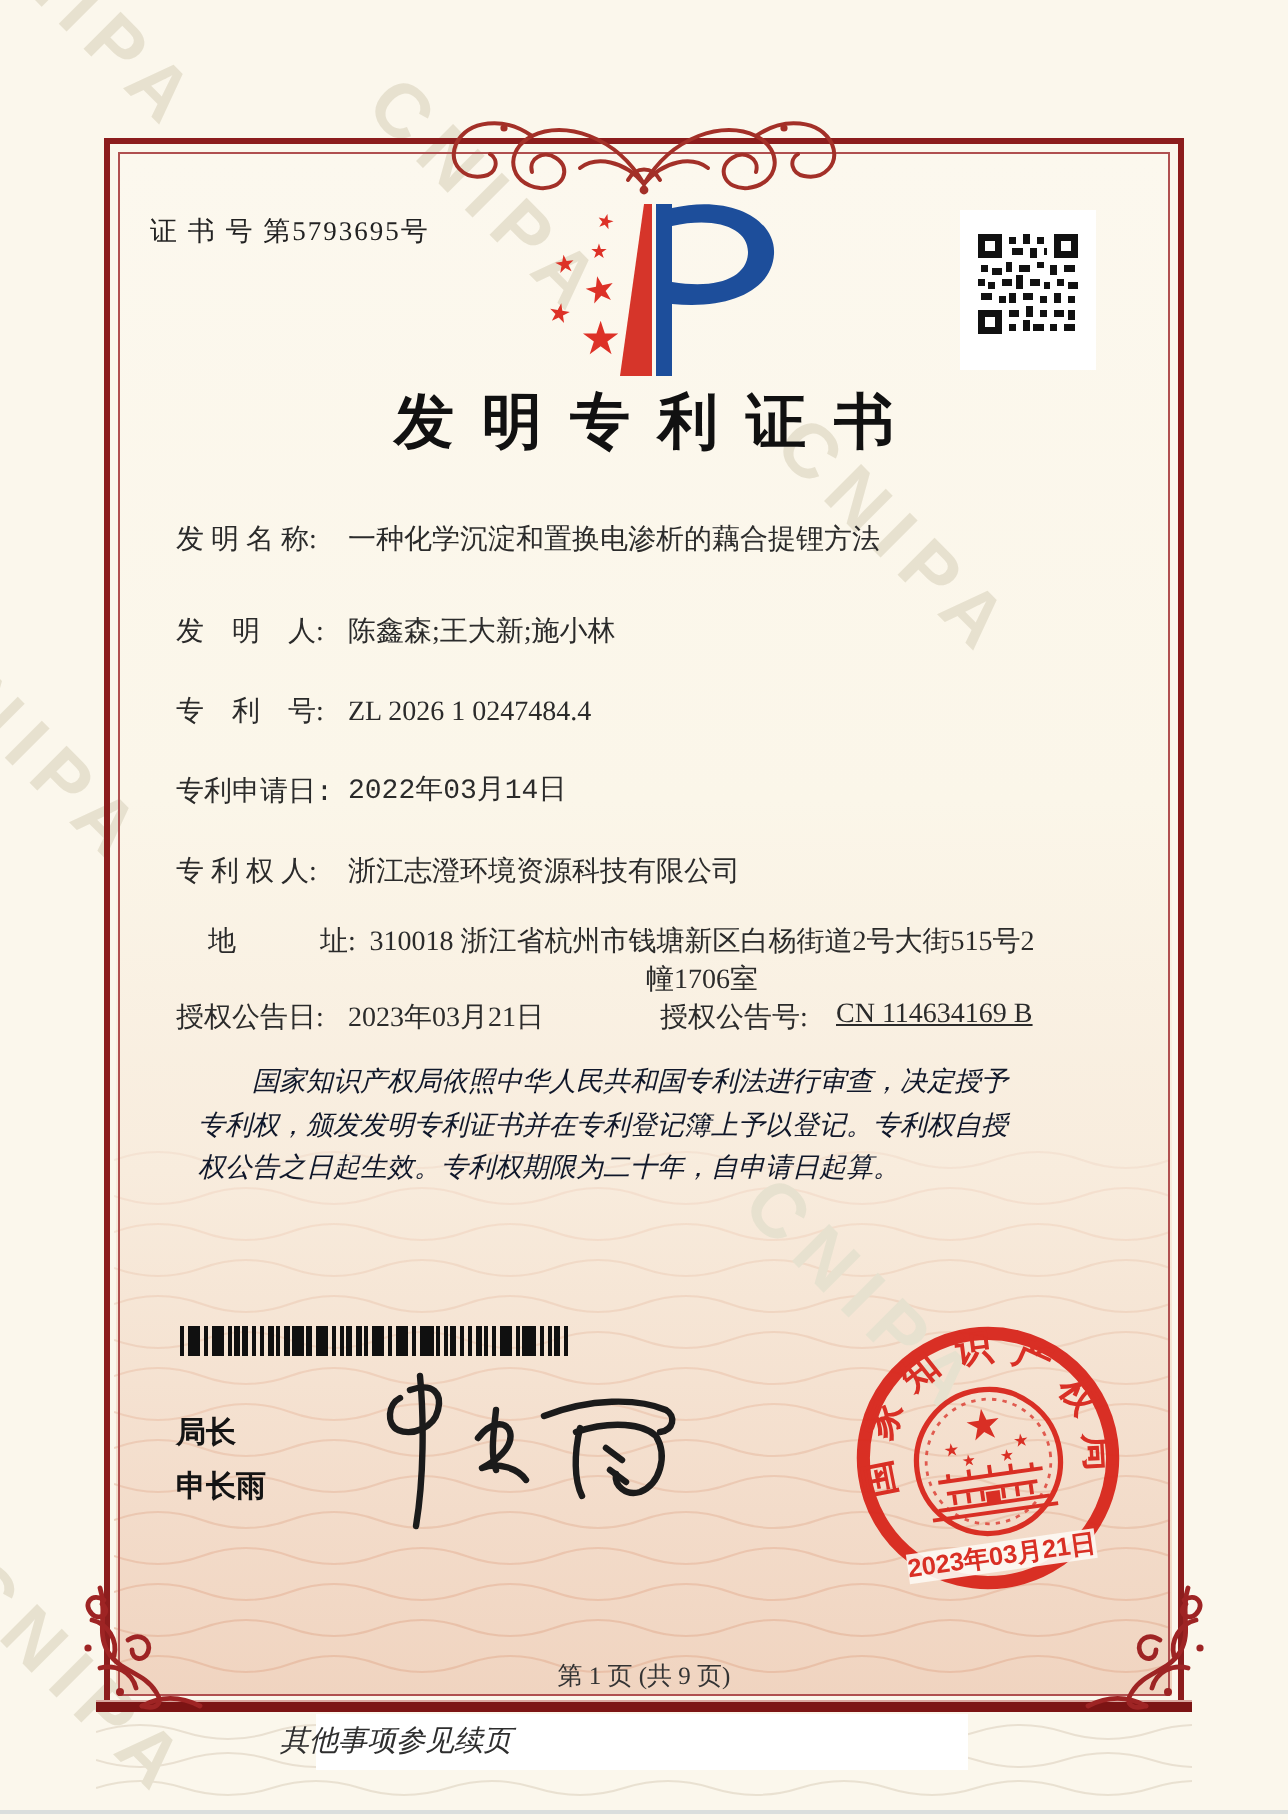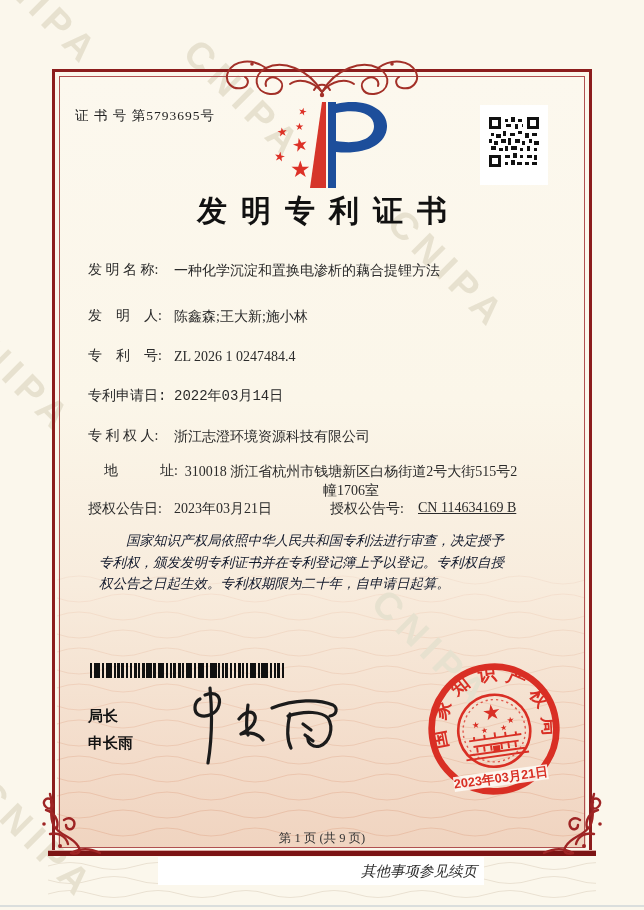--- a/index.html
+++ b/index.html
@@ -31,21 +31,21 @@
       color:#0f172a;font-style:italic;margin-left:11px;}
   .paras p{margin:0 0 7px 0;text-indent:2em;}
   .barcode{left:90px;top:663px;width:196px;height:15px;z-index:5;background:
       repeating-linear-gradient(90deg,#101010 0 2px,rgba(0,0,0,0) 2px 4px),
       repeating-linear-gradient(90deg,#101010 0 1px,rgba(0,0,0,0) 1px 9px),
       repeating-linear-gradient(90deg,rgba(0,0,0,0) 0 5px,#101010 5px 8px,rgba(0,0,0,0) 8px 13px);}
   .official{left:88px;z-index:5;font-family:"Liberation Sans","DejaVu Sans",sans-serif;
       font-weight:bold;font-size:15px;color:#141414;}
   .page-info{left:0;top:830px;width:644px;text-align:center;font-size:12.5px;color:#333;z-index:5;}
   .cont-strip{left:158px;top:857px;width:326px;height:28px;background:#ffffff;z-index:4;}
-  .cont-note{left:151px;top:857px;width:326px;height:28px;line-height:28px;text-align:right;
+  .cont-note{left:140px;top:857px;width:326px;height:28px;line-height:28px;text-align:left;
       font-size:14.5px;font-style:italic;color:#2e2e2e;z-index:5;}
   
   .logo{left:250px;top:100px;width:146px;height:96px;z-index:5;}
   .logo .st{position:absolute;color:#dd3127;line-height:1;}
   .qr-box{left:480px;top:105px;width:68px;height:80px;background:#fff;z-index:5;}
   .seal{left:415px;top:650px;z-index:7;opacity:.95;}
   .sig{left:175px;top:683px;z-index:6;}
   .orn-top{left:212px;top:48px;z-index:4;}
   .orn-bl{left:38px;top:790px;z-index:7;}
   .orn-br{left:542px;top:790px;z-index:7;transform:scaleX(-1);}

